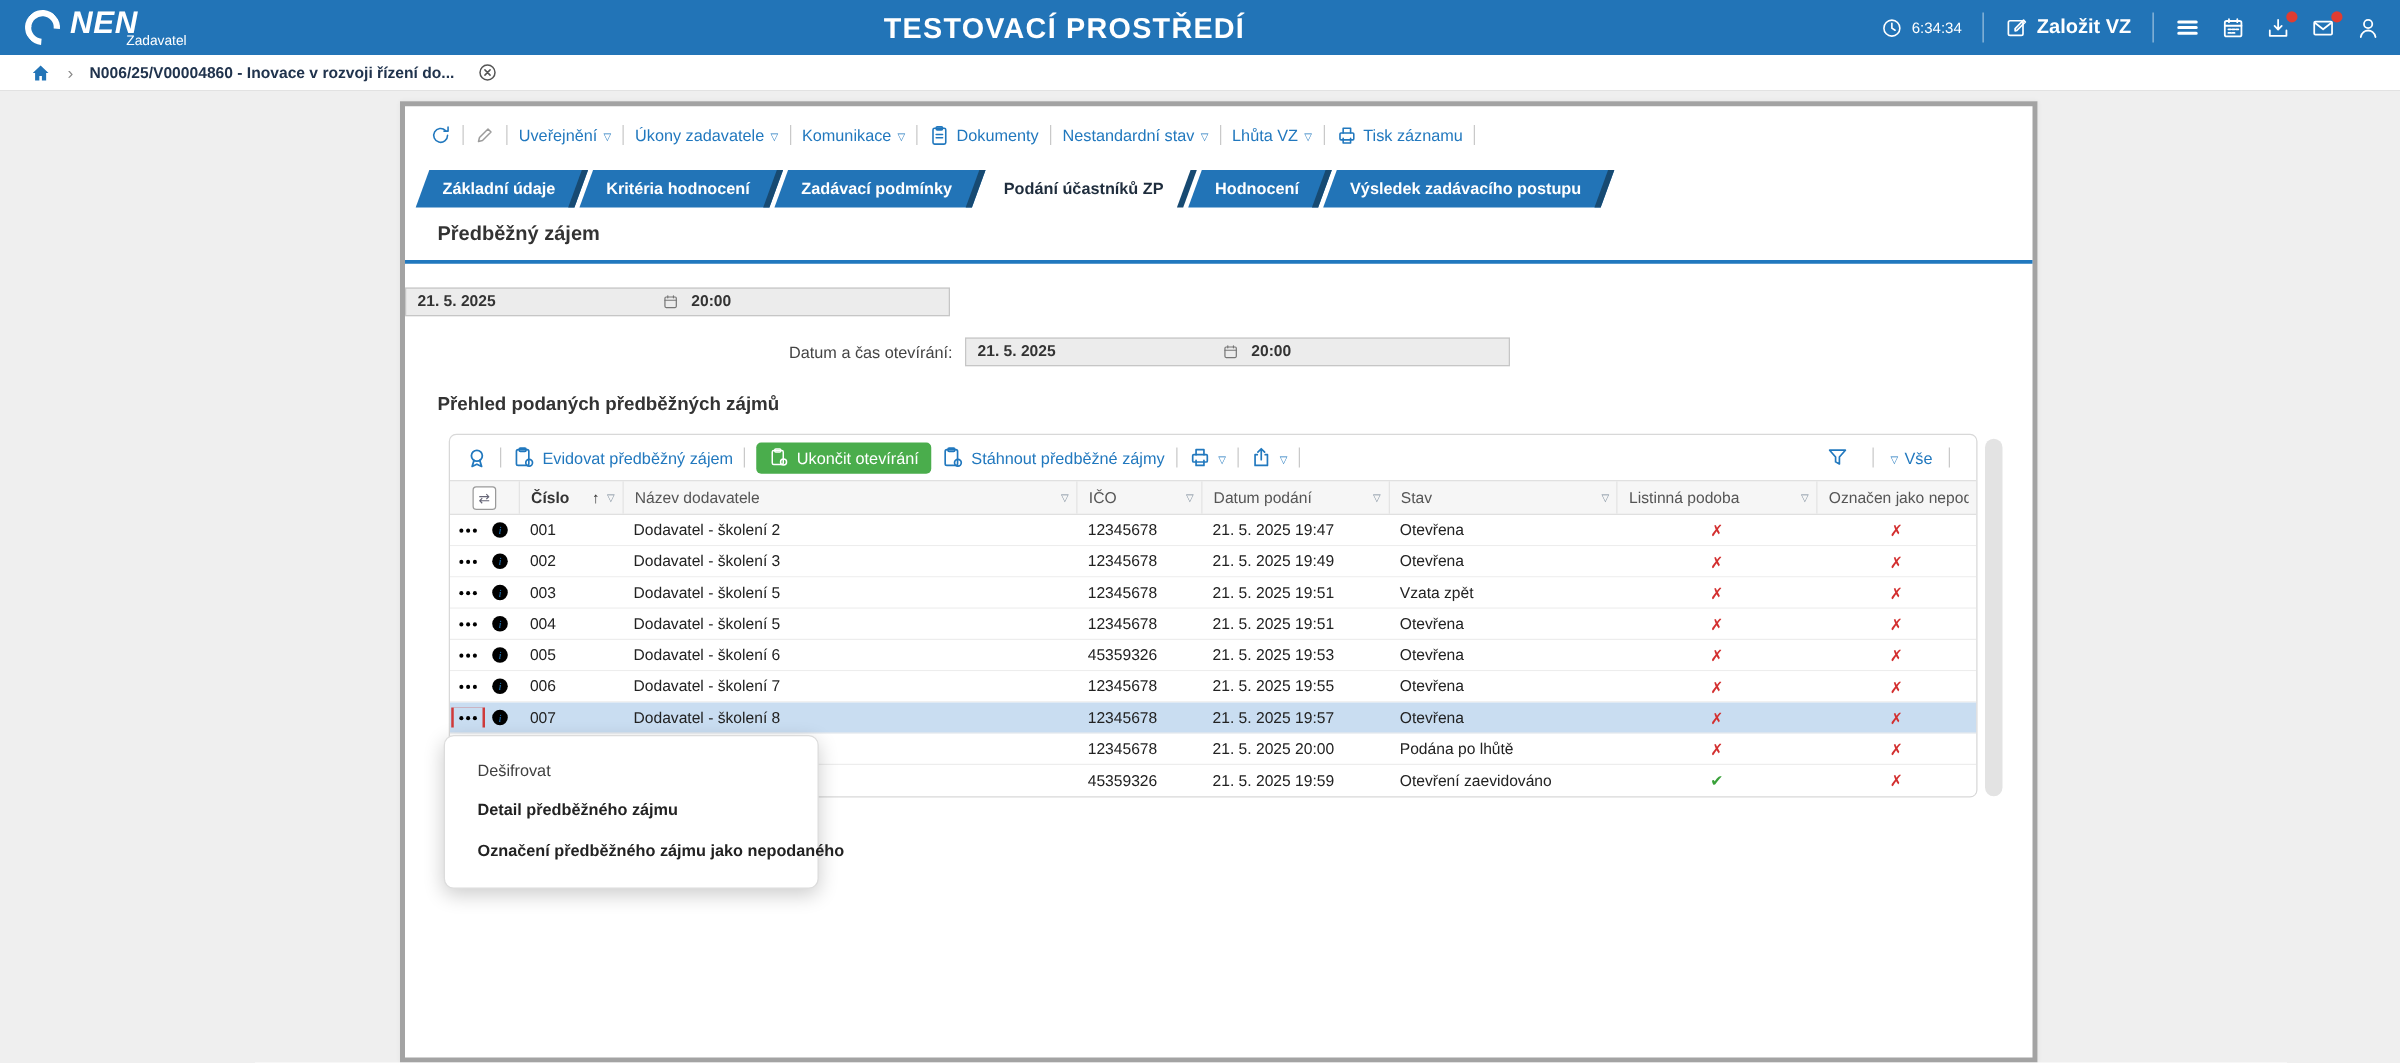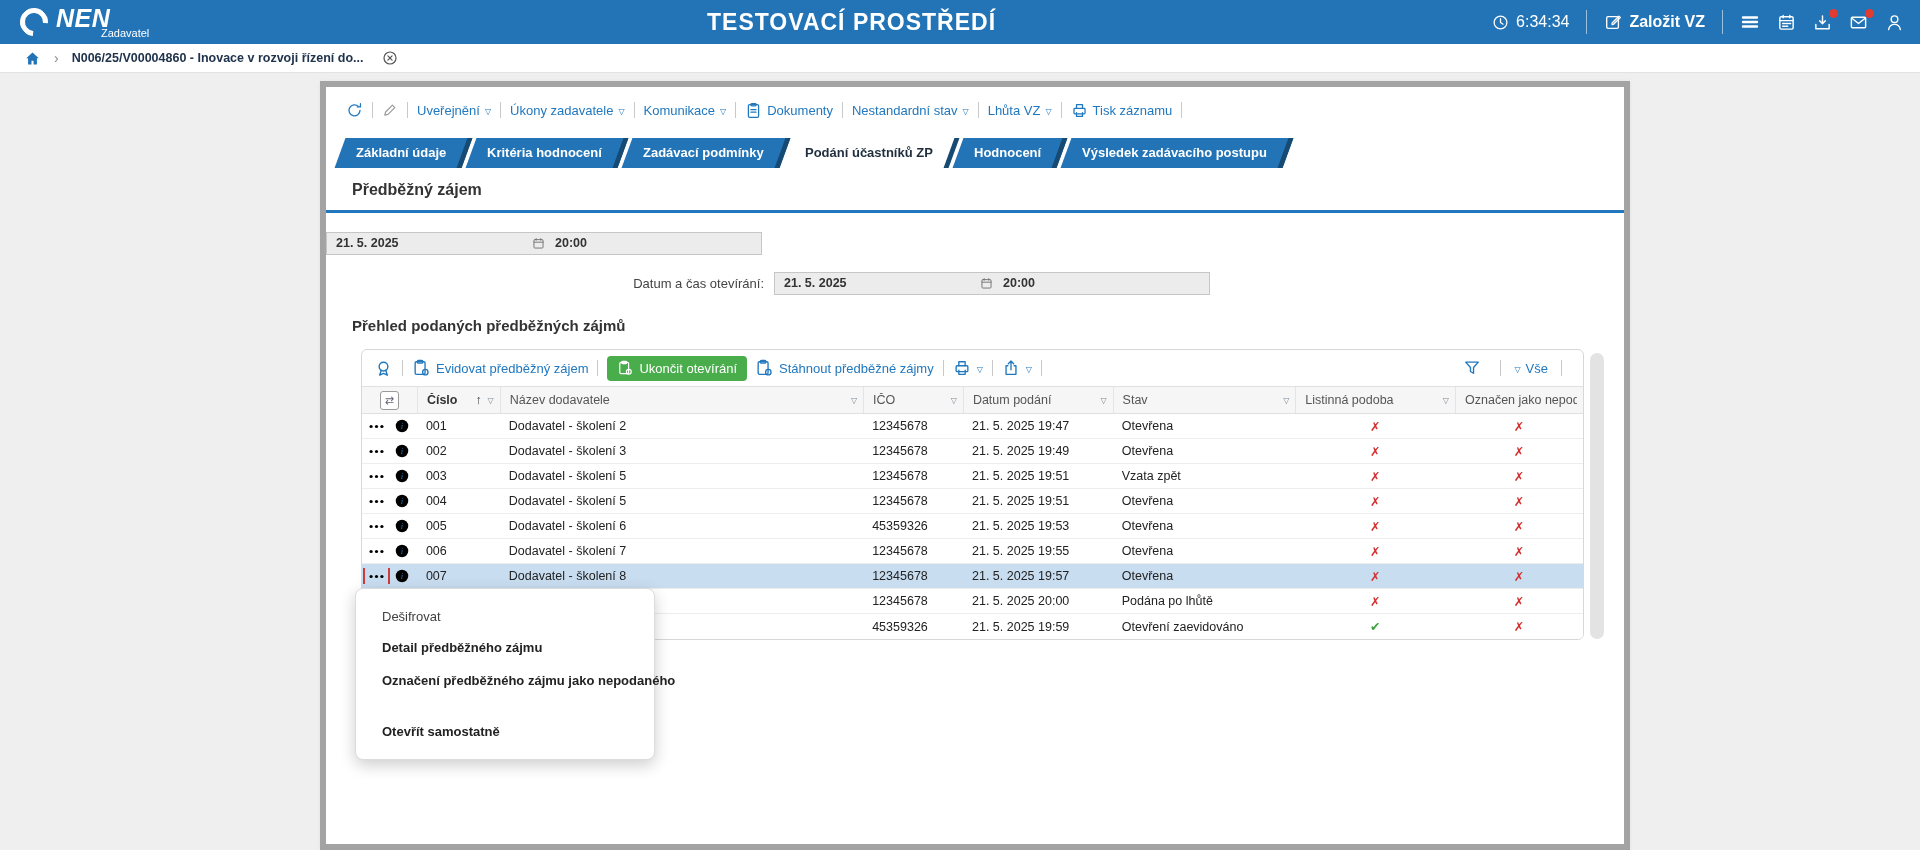--- a/index.html
+++ b/index.html
@@ -11,36 +11,36 @@
   body{font-family:"Liberation Sans","DejaVu Sans",sans-serif;background:#efefef;position:relative;}
   .screen{position:absolute;inset:0;width:1920px;height:850px;}
 
   
   .topbar{position:absolute;left:0;top:0;width:1920px;height:44px;background:var(--primary);color:#fff;}
   .logo-ring{position:absolute;left:20px;top:8px;width:28px;height:28px;border:5px solid #fff;border-radius:50%;border-bottom-color:transparent;transform:rotate(-40deg);}
   .logo-nen{position:absolute;left:56px;top:4px;font-size:25px;font-weight:bold;letter-spacing:.5px;font-style:italic;}
   .logo-sub{position:absolute;left:101px;top:27px;font-size:11px;}
   .envtitle{position:absolute;left:707px;top:0;height:44px;line-height:44px;font-size:23px;font-weight:bold;letter-spacing:1px;}
   .top-right{position:absolute;right:16px;top:0;height:44px;display:flex;align-items:center;gap:17px;}
-  .top-item{display:flex;align-items:center;gap:7px;font-size:16px;color:#fff;position:relative;}
+  .top-item{display:flex;align-items:center;gap:7px;font-size:12px;color:#fff;position:relative;}
   .top-item.bold{font-weight:bold;font-size:16px;}
   .tsep{width:1px;height:24px;background:rgba(255,255,255,.55);}
   .badge{position:absolute;top:-4px;right:-6px;width:9px;height:9px;border-radius:50%;background:var(--badge);}
   .icsp{display:inline-flex;align-items:center;justify-content:center;line-height:0;}
   .icsp svg{stroke:currentColor;fill:none;stroke-width:1.5;stroke-linecap:round;stroke-linejoin:round;}
 
   
   .crumbbar{position:absolute;left:0;top:44px;width:1920px;height:29px;background:#fff;border-bottom:1px solid #e2e2e2;display:flex;align-items:center;padding-left:24px;gap:13px;}
   .crumb-home{color:var(--primary);}
   .crumb-chev{color:#8b8b8b;font-size:14px;}
   .crumb-label{font-size:12.5px;font-weight:bold;color:#20334d;}
   .crumb-close{color:#555;margin-left:6px;}
 
   
-  .card{position:absolute;left:320px;top:81px;width:1310px;height:769px;background:#fff;border:6px solid #a3a3a3;box-shadow:0 0 4px rgba(0,0,0,.05);}
+  .card{position:absolute;left:320px;top:81px;width:1310px;height:769px;background:#fff;border:4px solid #a3a3a3;box-shadow:0 0 4px rgba(0,0,0,.05);}
 
   
   .cmdbar{position:absolute;left:20px;top:10px;height:26px;display:flex;align-items:center;color:var(--link);font-size:13px;}
   .tb-item{display:flex;align-items:center;gap:5px;cursor:pointer;white-space:nowrap;}
   .tb-item.disabled{color:#9c9c9c;cursor:default;}
   .vsep{width:1px;height:16px;background:#c9c9c9;margin:0 9px;}
   .caret{font-family:"DejaVu Sans",sans-serif;font-size:8px;position:relative;top:1px;}
 
   
   .tabs{position:absolute;left:14px;top:51px;height:30px;display:flex;}
@@ -636,16 +636,15 @@
         </div>
     </div>
 
     <div class="scrolltrack"></div>
   </div>
 
   <div class="ctxmenu">
       <div class="mi disabled">Dešifrovat</div>
       <div class="mi">Detail předběžného zájmu</div>
       <div class="mi pad">Označení předběžného zájmu jako nepodaného</div>
-      <div class="mi last">Otevřít samostatně</div>
     </div>
 
 </div>
 
 </body></html>

